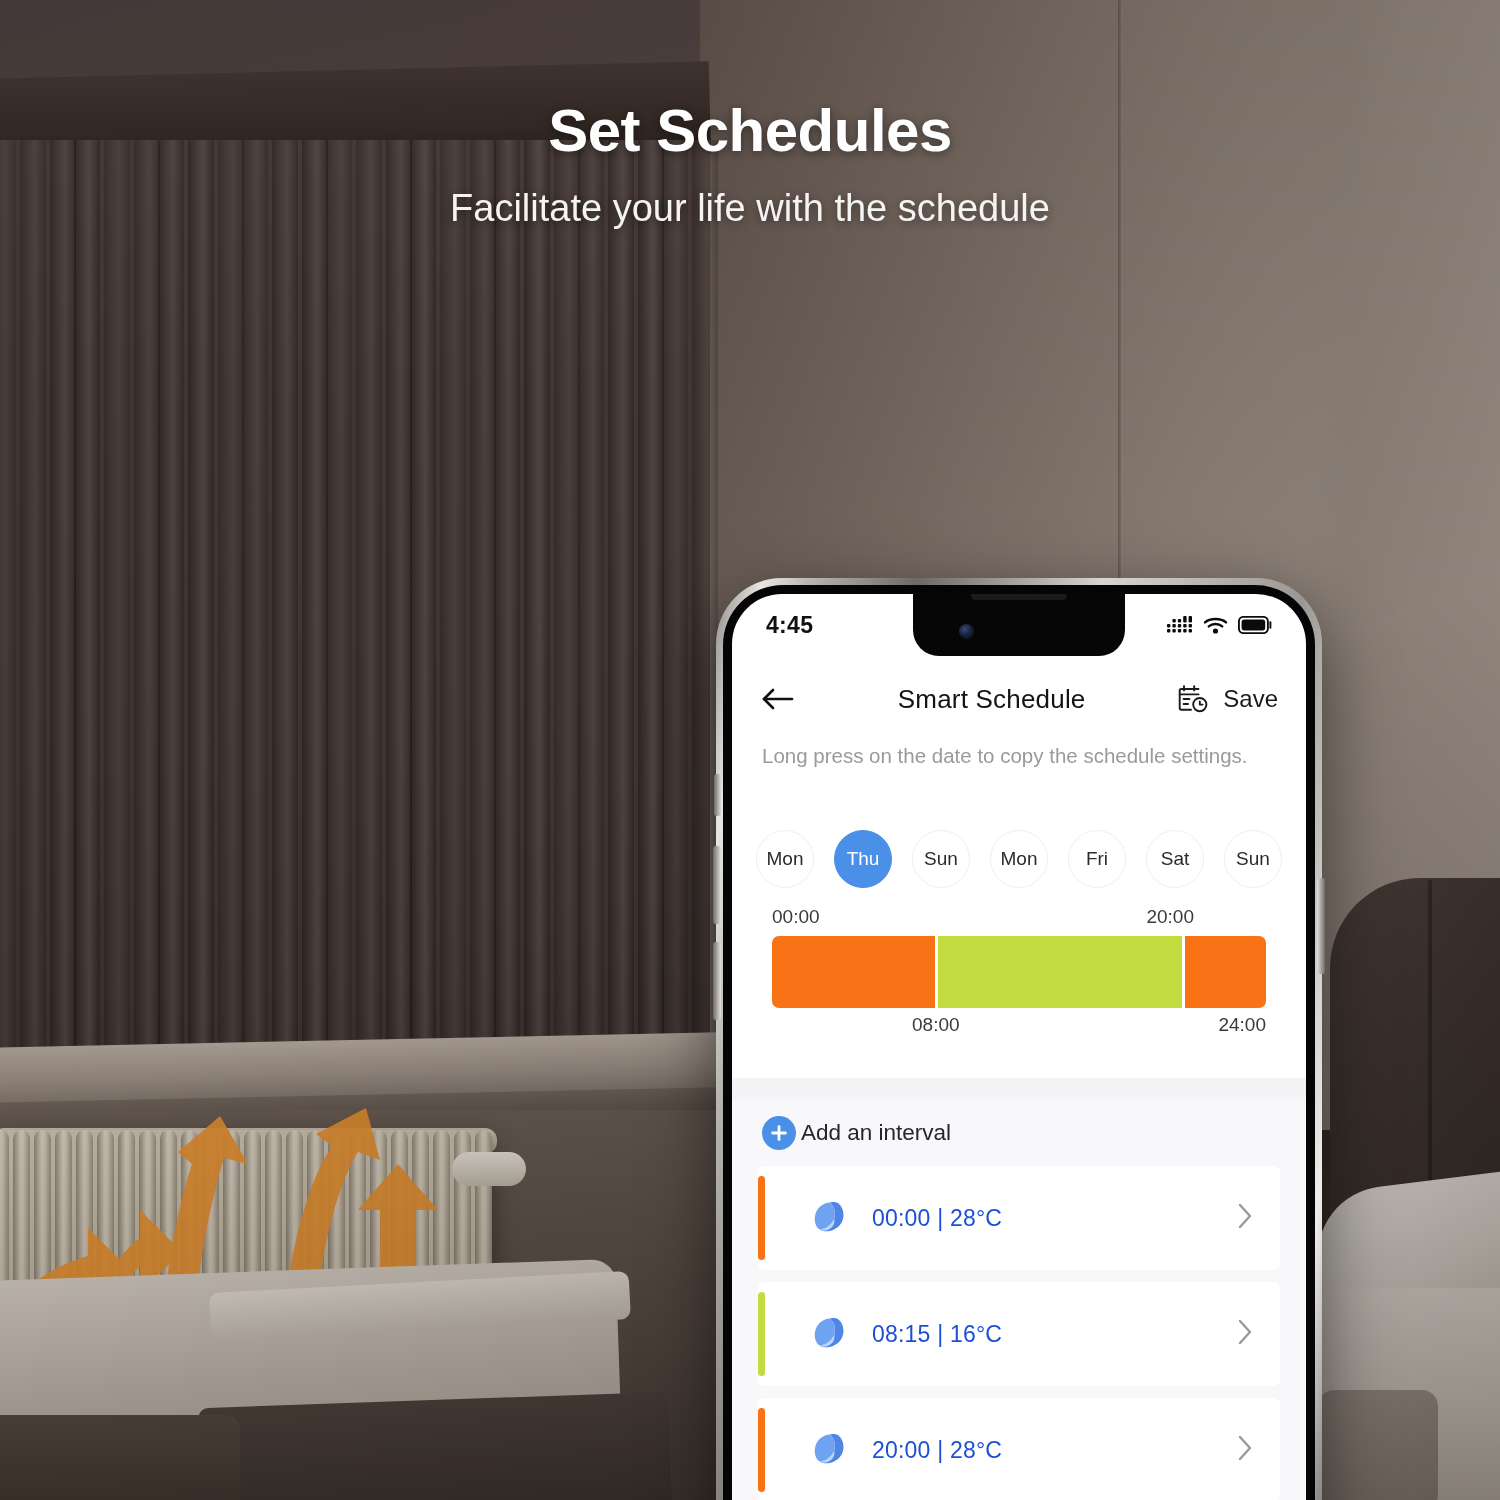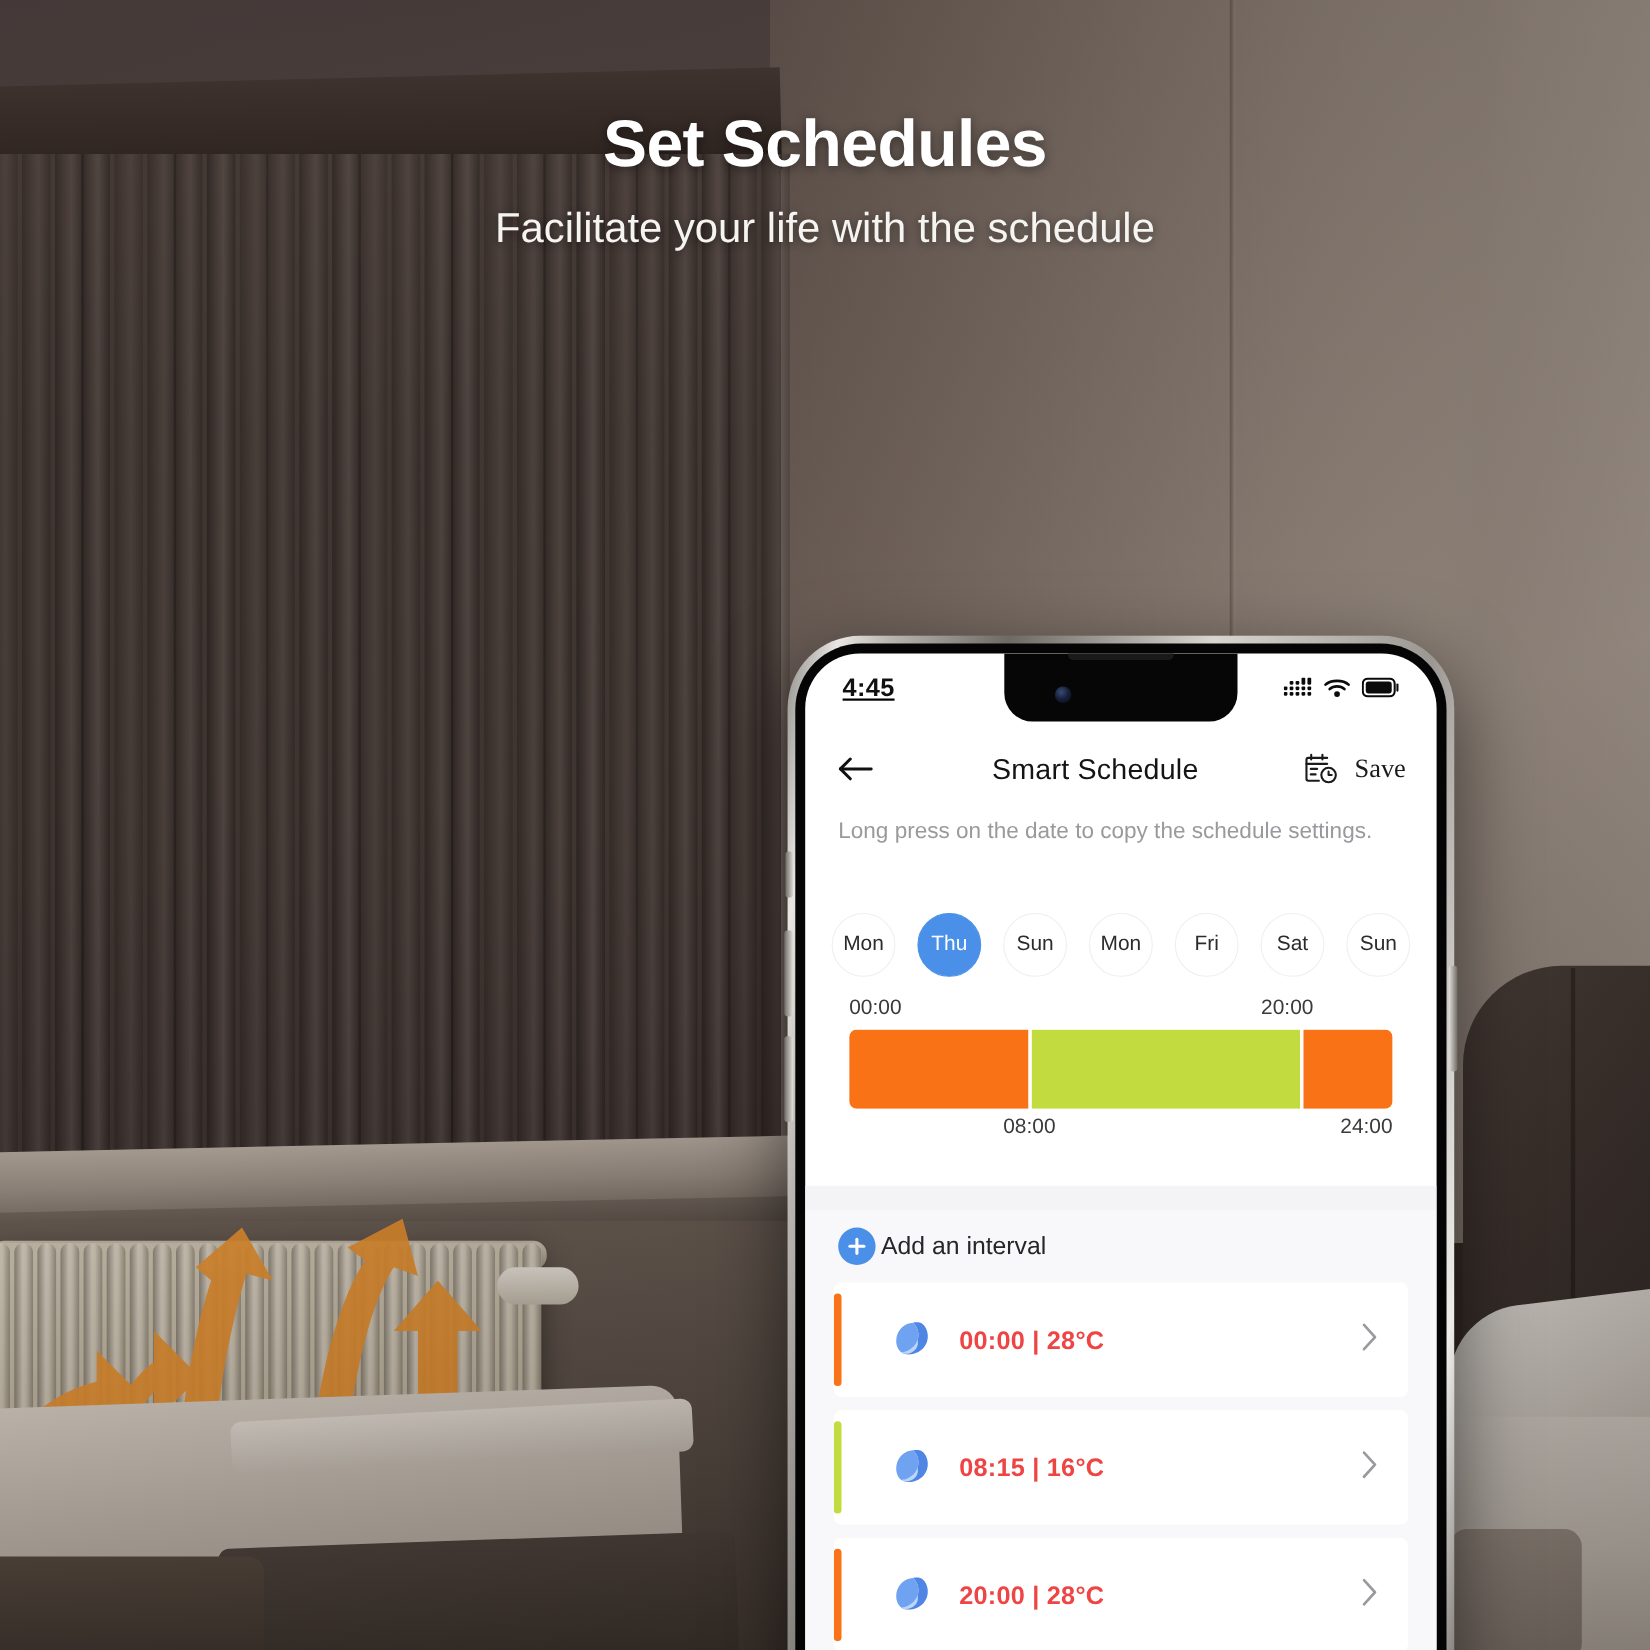--- a/index.html
+++ b/index.html
@@ -183,32 +183,32 @@
   
   .btn-mute { position:absolute; left:-2px; top:196px; width:7px; height:42px; background:linear-gradient(90deg,#6e6b67,#dedbd6); border-radius:3px; }
   .btn-vu   { position:absolute; left:-3px; top:268px; width:8px; height:78px; background:linear-gradient(90deg,#6e6b67,#e4e1dc); border-radius:3px; }
   .btn-vd   { position:absolute; left:-3px; top:364px; width:8px; height:78px; background:linear-gradient(90deg,#6e6b67,#e4e1dc); border-radius:3px; }
   .btn-pwr  { position:absolute; right:-3px; top:300px; width:8px; height:96px; background:linear-gradient(270deg,#6e6b67,#e4e1dc); border-radius:3px; }
 
   
   .status-bar {
     position:absolute; left:0; top:0; width:100%; height:62px;
     display:flex; align-items:center; justify-content:space-between;
-    padding:0 34px; z-index:6;text-decoration:underline;
+    padding:0 34px; z-index:6;
   }
   .status-time { font-size:23px; font-weight:600; color:#111; letter-spacing:.3px; }
   .status-icons { display:flex; align-items:center; gap:10px; }
 
   .nav-bar {
     position:absolute; left:0; top:68px; width:100%; height:74px;
     display:flex; align-items:center; padding:0 28px;
   }
   .nav-back { width:46px; display:flex; align-items:center; cursor:pointer; }
   .nav-title { flex:1; text-align:center; font-size:26px; font-weight:500; color:#141414; letter-spacing:.2px; }
-  .nav-right { display:flex; align-items:center; gap:14px;font-family:Liberation Serif, serif; }
+  .nav-right { display:flex; align-items:center; gap:14px; }
   .nav-save { font-size:24px; color:#1b1b1b; cursor:pointer; }
 
   .hint {
     position:absolute; left:0; top:148px; width:100%;
     padding:0 30px; font-size:20.5px; line-height:1.33; color:#9a9a9e;
   }
 
   .days {
     position:absolute; left:0; top:236px; width:100%;
     display:flex; justify-content:space-between; padding:0 24px;
@@ -249,21 +249,21 @@
   .list { position:absolute; left:0; top:572px; width:100%; bottom:0; background:#f8f8fa; padding:0 26px; }
   .interval {
     position:relative; height:104px; background:#ffffff; border-radius:7px;
     display:flex; align-items:center; margin-bottom:12px; padding-left:50px;
     overflow:hidden;
   }
   .interval .bar {
     position:absolute; left:0; top:10px; bottom:10px; width:7px; border-radius:4px;
   }
   .moon-ico { width:44px; height:44px; flex-shrink:0; }
-  .interval .txt { font-size:23px; color:#ef4444; margin-left:20px; letter-spacing:.2px;font-weight:bold; }
+  .interval .txt { font-size:23px; color:#1d4ed8; margin-left:20px; letter-spacing:.2px; }
   .chev { position:absolute; right:26px; top:50%; transform:translateY(-50%); }
 </style>
 </head>
 <body>
 
 <div id="scene">
   <div class="wall-top"></div>
   <div class="wall-right"></div>
   <div class="wall-right-shade"></div>
   <div class="wall-corner"></div>

